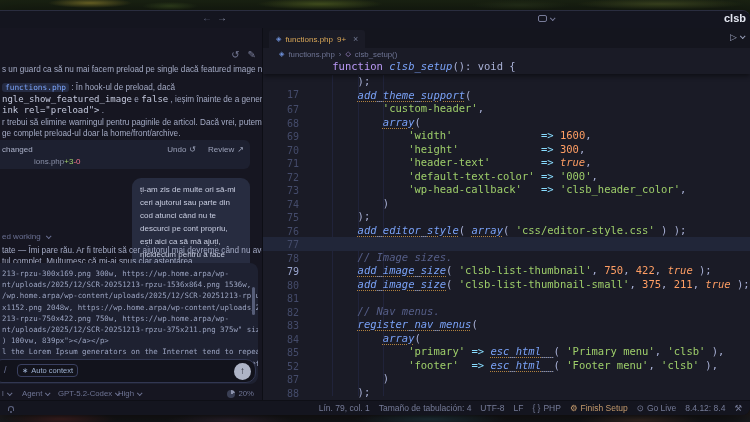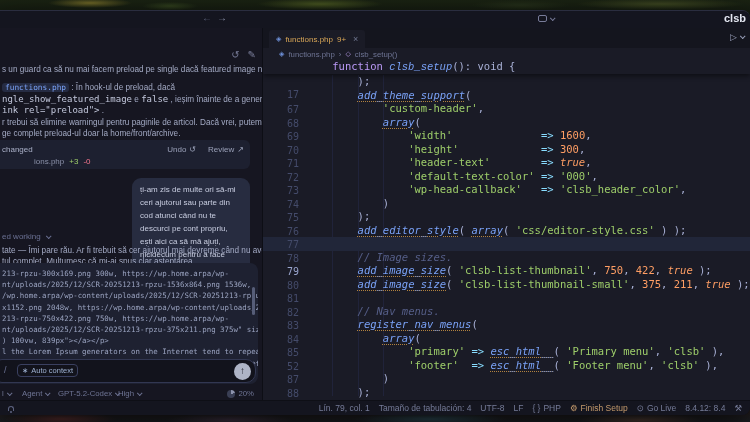--- a/index.html
+++ b/index.html
@@ -47,21 +47,21 @@
   .c-block-b { position:absolute; top:54px; left:2px; right:0; }
   .chip { background:#252b42; color:#7aa2f7; border-radius:3px; padding:0 3px; font-family:"DejaVu Sans Mono", monospace; font-size:7.8px; }
   .icode { font-family:"DejaVu Sans Mono", monospace; font-size:9px; color:#c3c8dc; }
   .c-block-b .c-line { line-height:11.5px; }
   .c-para-c { position:absolute; top:89px; left:2px; right:0; }
   .card { position:absolute; top:112px; left:-8px; width:258px; height:29px; background:#1d2030; border-radius:6px; font-size:8px; }
   .card .row1 { position:absolute; top:5px; left:10px; right:6px; display:flex; }
   .card .row1 .ttl { color:#aab0c8; }
   .card .actions { margin-left:auto; display:flex; gap:12px; color:#9aa0b8; }
   .card .act { display:flex; gap:3px; align-items:center; }
-  .card .row2 { position:absolute; top:17px; left:10px; display:flex; gap:5px; color:#8a90a8;padding-left:32px; }
+  .card .row2 { position:absolute; top:17px; left:10px; display:flex; color:#8a90a8;padding-left:32px; }
   .plus { color:#9ece6a; } .minus { color:#f7768e; }
   .bubble-user { position:absolute; top:150px; left:132px; width:118px; background:#272c40; border-radius:9px; padding:5px 8px; color:#c8cde0; }
   .bubble-user .c-line { white-space:normal; line-height:13px; font-size:8px; color:#c8cde0; }
   .working { position:absolute; top:204px; left:2px; color:#6b7194; font-size:8px; display:flex; align-items:center; gap:5px; }
   .c-para-d { position:absolute; top:217px; left:2px; right:0; }
   .quote { position:absolute; top:235px; left:-8px; width:266px; height:121px; background:#1e2131; border-radius:8px; overflow:hidden; padding:5px 0 0 10px; }
   .quote .q-line { white-space:nowrap; font-family:"DejaVu Sans Mono", monospace; font-size:7.4px; line-height:11.2px; color:#9aa3c0; }
   .q-thumb { position:absolute; right:3px; top:24px; width:3px; height:28px; background:#565d78; border-radius:2px; }
   .inputbox { position:absolute; top:331px; left:-8px; width:264px; height:24px; background:#12131c; border:1px solid #323752; border-radius:10px; }
   .slash { position:absolute; left:11px; top:5px; color:#6b7194; font-size:9px; }
@@ -82,21 +82,21 @@
   .sticky { position:absolute; top:0; left:0; right:0; height:14px; background:#1a1b26; box-shadow:0 2px 5px rgba(0,0,0,.5); z-index:2; }
   .rows { position:absolute; top:15px; left:0; right:0; z-index:1; }
   .code-row { display:flex; height:13.5px; white-space:pre; }
   .code-row.current { background:#212639; }
   .code-row.current .gutter { color:#9aa5ce; }
   .gutter { width:36px; text-align:right; color:#444b6a; flex:none; font-size:10px;margin-top:28px; }
   .code-text { padding-left:8px; color:#a9b1d6; }
   .guide { position:absolute; top:15px; bottom:4px; width:1px; background:#20233a; }
   .tk-pl { color:#a9b1d6; }
   .tk-kw { color:#bb9af7; }
-  .tk-fn { color:#7aa2f7; font-style:italic;font-family:Liberation Mono, monospace; }
+  .tk-fn { color:#7aa2f7; font-style:italic; }
   .tk-fnu { color:#7aa2f7; font-style:italic; text-decoration:underline dotted #b2823f 1px; text-underline-offset:2px; }
   .tk-str { color:#9ece6a; }
   .tk-num { color:#ff9e64; }
   .tk-bool { color:#ff9e64; font-style:italic; }
   .tk-op { color:#89ddff; }
   .tk-com { color:#565f89; font-style:italic; }
   
   .statusbar { position:absolute; left:0; right:0; bottom:0; height:15px; background:#14151f; border-top:1px solid #0e0f16; display:flex; align-items:center; font-size:8.5px; color:#767c99; }
   .sb-left { display:flex; gap:6px; margin-left:8px; align-items:center; }
   .bell { width:6px; height:5px; border:1px solid #5d6380; border-bottom:none; border-radius:3px 3px 0 0; position:relative; display:inline-block; }

